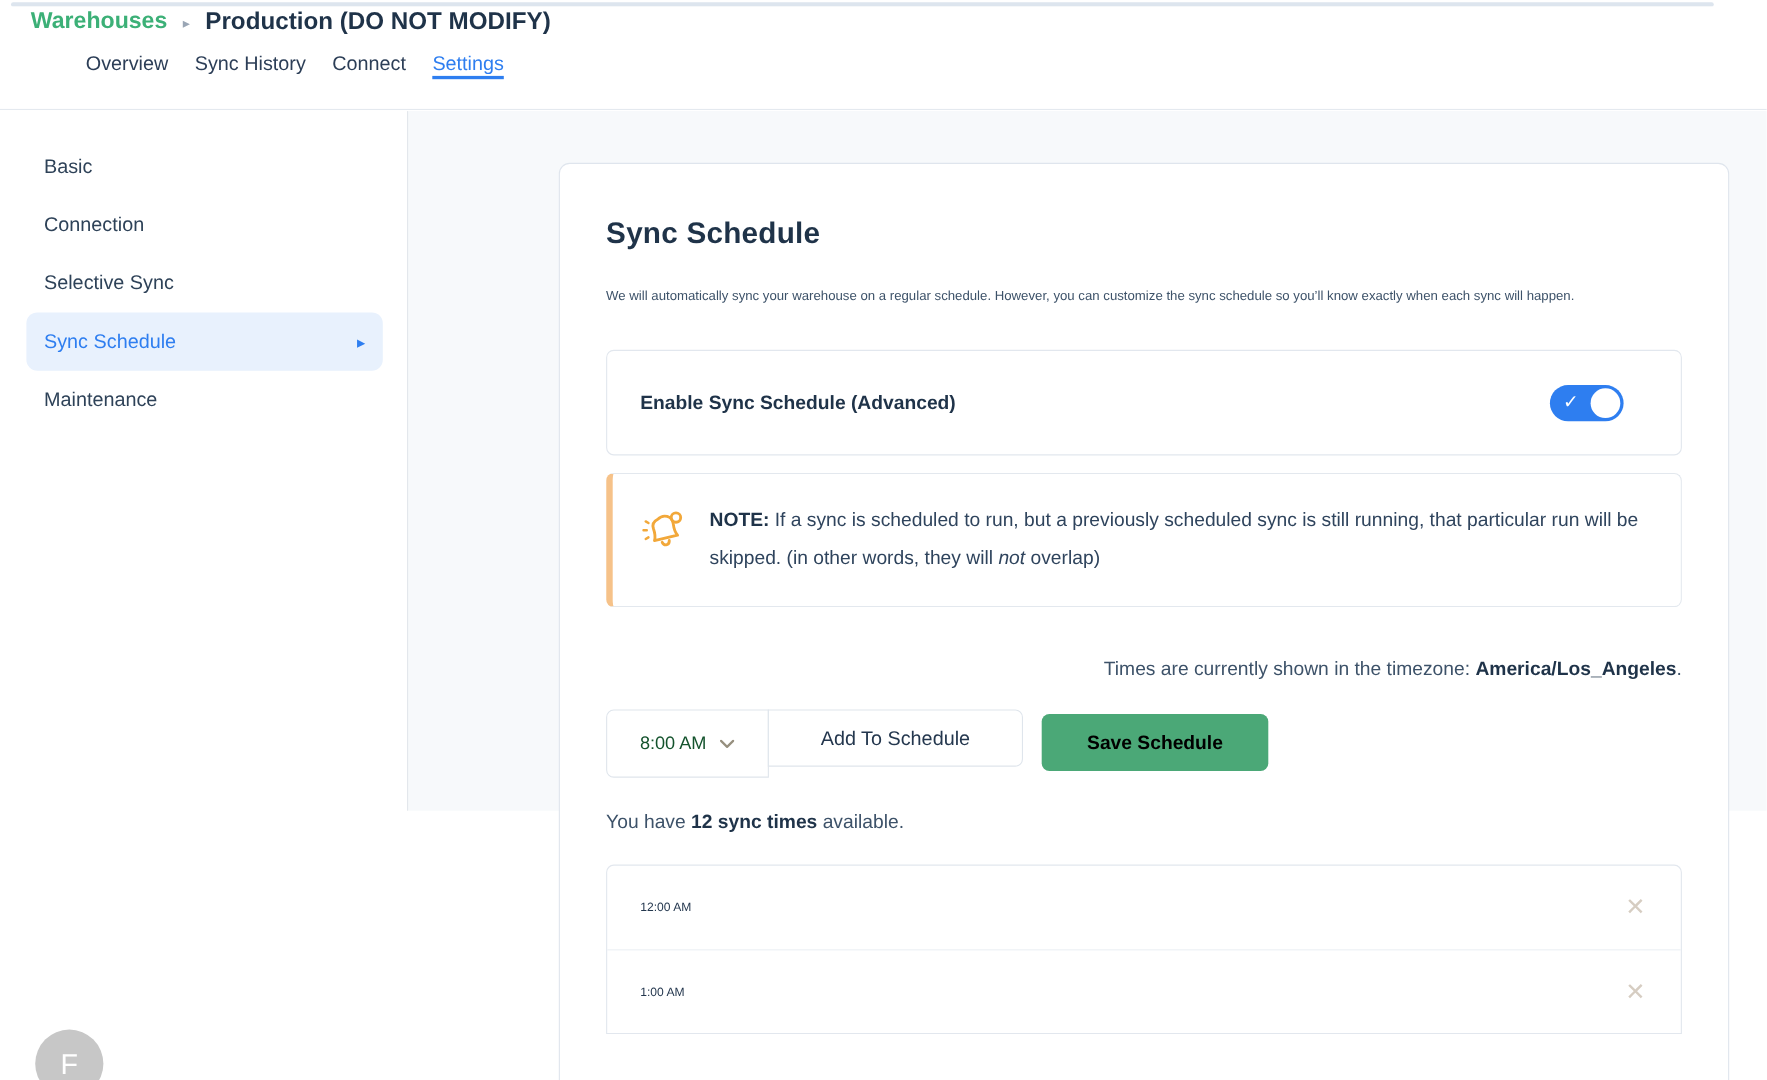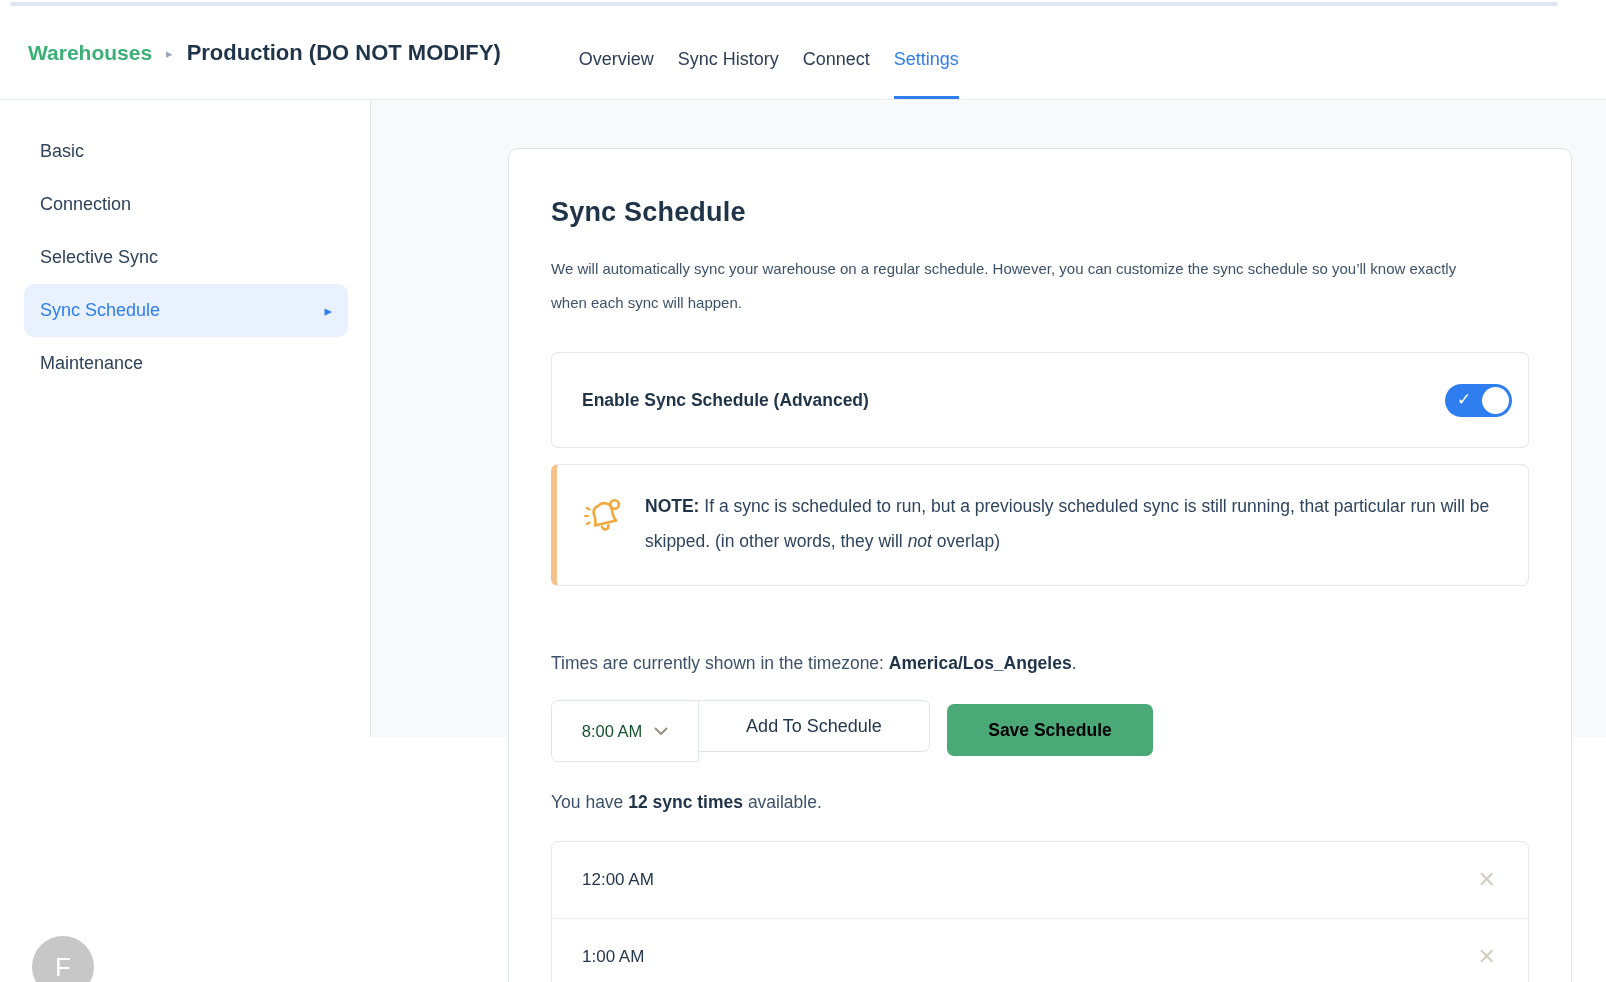--- a/index.html
+++ b/index.html
@@ -4,21 +4,21 @@
 <style>
   * { margin:0; padding:0; box-sizing:border-box; }
   html,body { width:1606px; height:982px; overflow:hidden; background:#ffffff;
     font-family:"Liberation Sans", sans-serif; color:#31455e; }
 
   .top-strip { position:absolute; top:2px; left:10px; width:1548px; height:4px;
     background:#dde5ee; border-radius:2px; }
 
   
   .header { position:absolute; top:6px; left:0; width:1606px; height:94px;
-    background:#fff; border-bottom:1px solid #e4e9ef; display:flex; align-items:stretch; }
+    background:#fff; border-bottom:1px solid #e4e9ef; display:flex; align-items:stretch;flex-direction:column; }
   .breadcrumb { display:flex; align-items:center; padding-left:28px; gap:14px; }
   .crumb-root { color:#3cb077; font-size:21px; font-weight:700; cursor:pointer; }
   .crumb-sep { color:#9aa6b5; font-size:13px; padding-top:2px; }
   .crumb-current { color:#1f3349; font-size:22px; font-weight:700; }
   .tabs { display:flex; margin-left:78px; gap:24px; }
   .tab { display:flex; align-items:center; padding-top:16px; font-size:18px; color:#2c3e57;
     border-bottom:3px solid transparent; cursor:pointer; }
   .tab.active { color:#2e7ef0; border-bottom-color:#2e7ef0; }
 
   
@@ -31,39 +31,39 @@
   .nav-arrow { color:#2e7ef0; font-size:15px; }
   .avatar { position:absolute; left:32px; top:835px; width:62px; height:62px; border-radius:50%;
     background:#c7c7c7; color:#fff; font-size:26px; display:flex; align-items:center;
     justify-content:center; cursor:pointer; }
 
   .main { flex:1; background:#f7f9fb; padding:47px 34px 0 137px; }
   .card { background:#fff; border:1px solid #dfe5ed; border-radius:10px; min-height:1100px;
     padding:48px 42px 0 42px; }
 
   .card h1 { color:#1f3349; font-size:27px; font-weight:700; letter-spacing:.2px; }
-  .desc { margin-top:24px; font-size:15px; line-height:34px; color:#3d5269; max-width:940px; }
+  .desc { margin-top:24px; font-size:12px; line-height:34px; color:#3d5269; max-width:940px; }
 
   .toggle-box { margin-top:32px; border:1px solid #e2e7ee; border-radius:7px; height:96px;
-    display:flex; align-items:center; justify-content:space-between; padding:0 16px 0 30px; }
+    display:flex; align-items:center; justify-content:space-between; padding:0 52px 0 30px; }
   .toggle-label { font-size:17.5px; font-weight:700; color:#1f3349; }
   .toggle { position:relative; width:67px; height:33px; background:#2e7ef0; border-radius:17px;
     cursor:pointer; flex-shrink:0; }
   .toggle .check { position:absolute; left:12px; top:5px; color:#fff; font-size:17px; }
   .toggle .knob { position:absolute; right:3px; top:3px; width:27px; height:27px;
     background:#fff; border-radius:50%; }
 
   .note-box { margin-top:16px; border:1px solid #e3e8ee; border-left:6px solid #f6c289;
     border-radius:7px; display:flex; padding:24px 28px 26px 0; }
   .note-icon-col { width:88px; display:flex; justify-content:center; padding-top:6px; flex-shrink:0; }
   .note-text { font-size:17.5px; line-height:35px; color:#2f445d; max-width:850px; }
   .note-text b { color:#1f3349; }
   .note-text i { font-style:italic; }
 
-  .tz-line { margin-top:67px; font-size:17.5px; color:#3d5269; }
+  .tz-line { margin-top:46px; font-size:17.5px; color:#3d5269;text-align:right; }
   .tz-line b { color:#1f3349; }
 
   .controls { margin-top:26px; display:flex; align-items:flex-start; }
   .time-select { width:148px; height:62px; border:1px solid #dfe5ec; border-radius:7px 0 0 7px;
     display:flex; align-items:center; justify-content:center; gap:12px; background:#fff;
     font-size:16.5px; color:#14532d; cursor:pointer; }
   .btn-add { height:52px; width:232px; margin-left:-1px; border:1px solid #dfe5ec;
     border-radius:0 7px 7px 0; background:#fff; font-size:18px; color:#24374e;
     font-family:inherit; cursor:pointer; }
   .btn-save { height:52px; width:206px; margin-left:17px; margin-top:4px; border:none;
@@ -71,21 +71,21 @@
     font-family:inherit; cursor:pointer; }
 
   .avail-line { margin-top:30px; font-size:17.5px; color:#3d5269; }
   .avail-line b { color:#1f3349; }
 
   .times-list { margin-top:28px; border:1px solid #e2e7ee; border-radius:7px 7px 0 0;
     background:#fff; }
   .time-row { height:76px; display:flex; align-items:center; justify-content:space-between;
     padding:0 32px 0 30px; }
   .time-row + .time-row { border-top:1px solid #ecf0f4; }
-  .time-value { font-size:17px; color:#24374e; }
+  .time-value { font-size:11px; color:#24374e; }
   .close-x { color:#d6cdc2; font-size:22px; line-height:1; cursor:pointer; }
 </style>
 </head>
 <body>
 
 <div class="top-strip"></div>
 
 <div class="header">
   <div class="breadcrumb">
     <span class="crumb-root">Warehouses</span>

